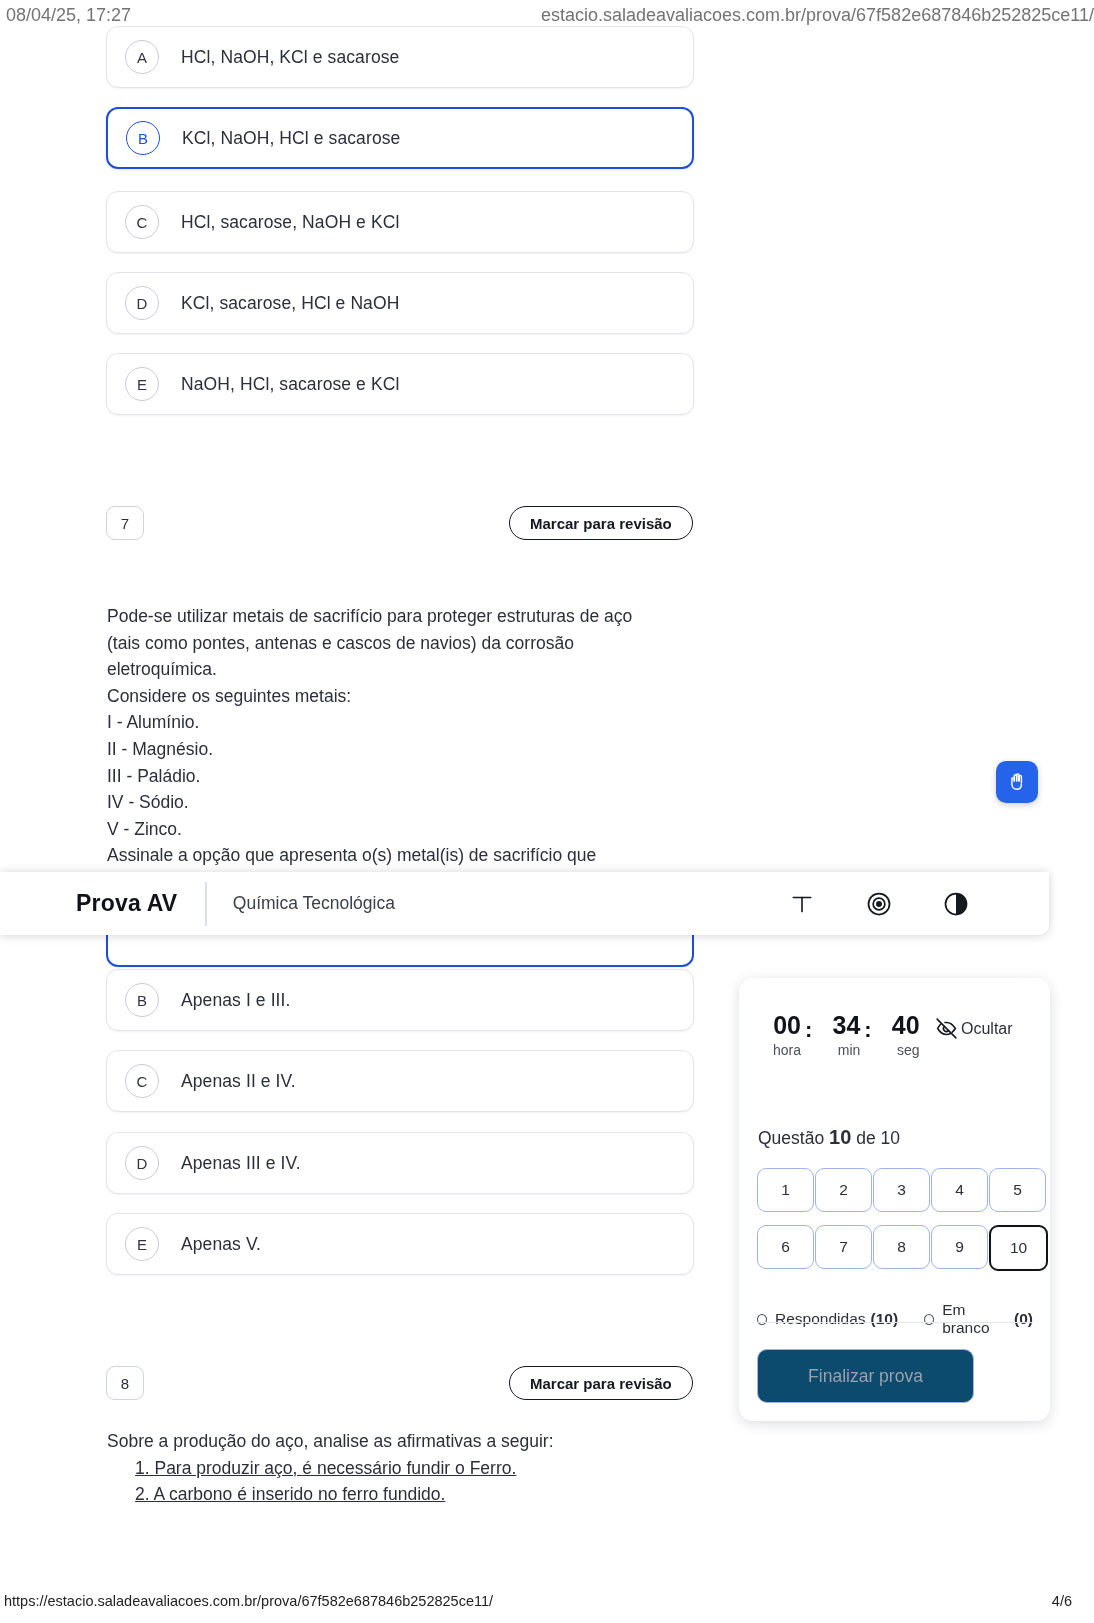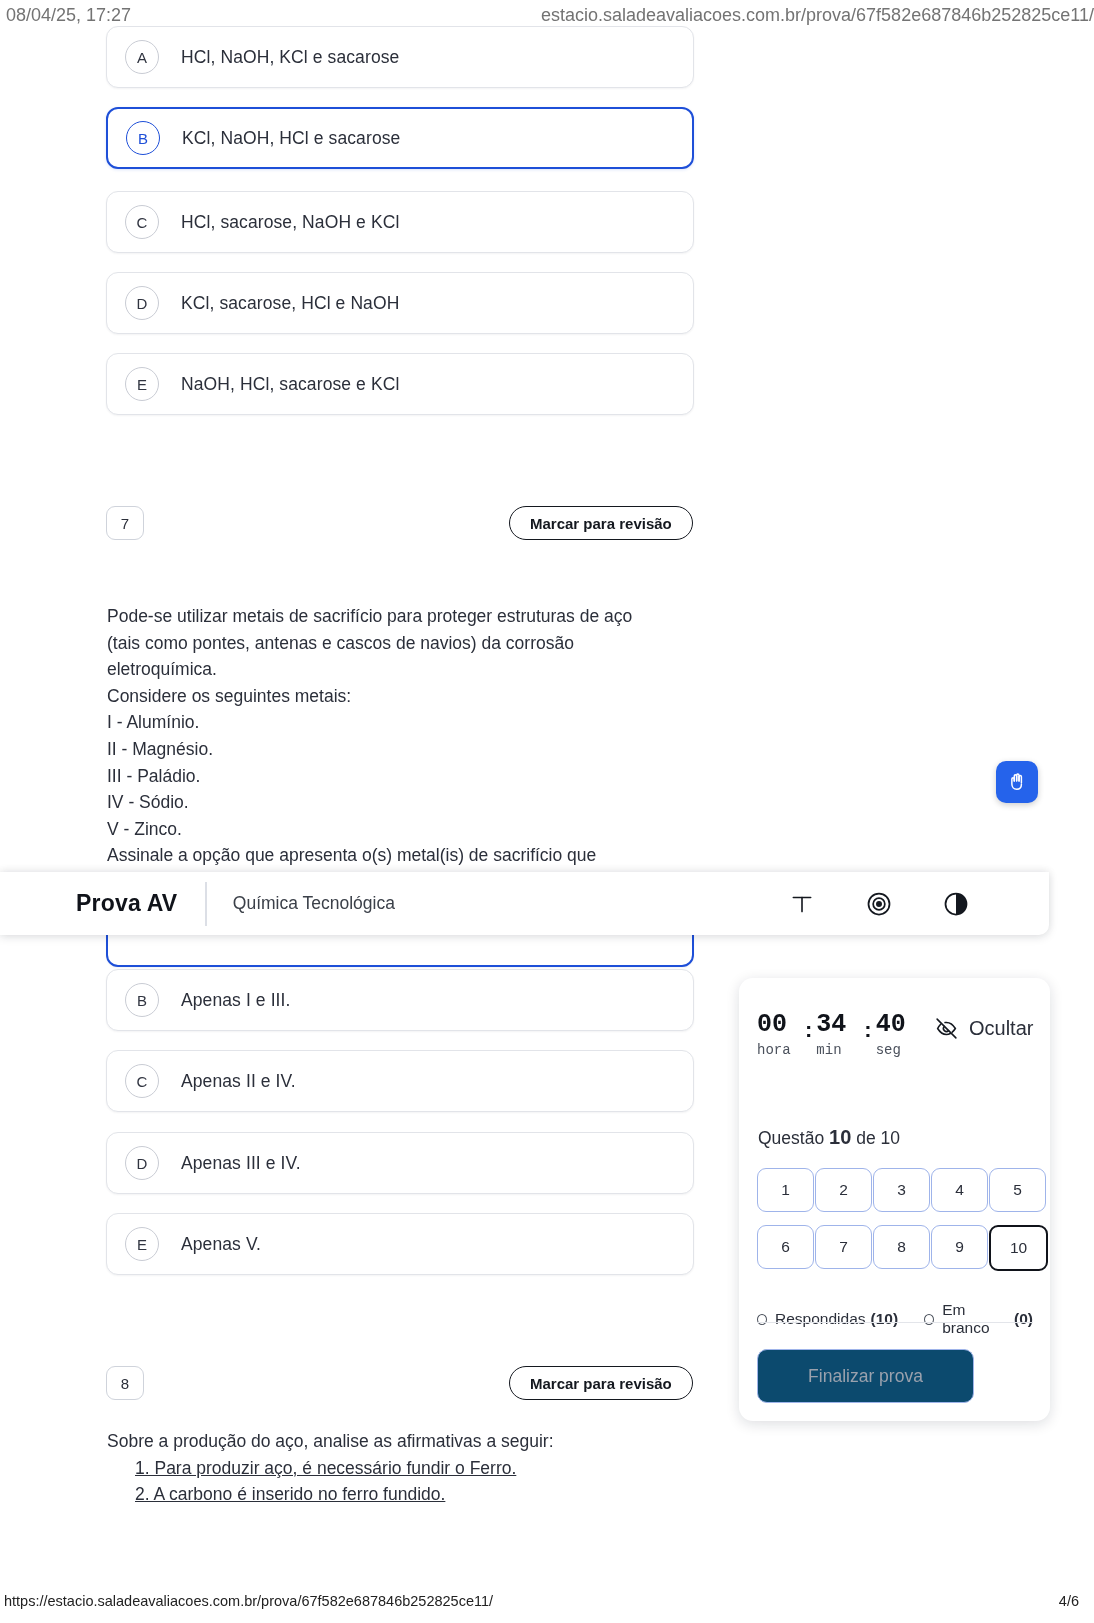--- a/index.html
+++ b/index.html
@@ -26,21 +26,21 @@
     font-size: 18px;
     color: #737373;
   }
   .print-header .ph-left { position: absolute; left: 6px; }
   .print-header .ph-center {
     position: absolute; left: 0; right: 0;
     text-align: right;
   }
   .print-footer {
     position: absolute;
-    bottom: 8px; left: 0; right: 5px;
+    bottom: 8px; left: 0; right: 12px;
     height: 22px;
     font-size: 14.5px;
     color: #222;
     padding-left: 31px;
   }
   .print-footer .pf-left { position: absolute; left: 4px; }
   .print-footer .pf-right { position: absolute; right: 10px; }
 
   
   .option {
@@ -204,21 +204,21 @@
     box-shadow: 0 3px 14px rgba(16,24,40,0.14);
     z-index: 15;
   }
   .timer-row {
     position: absolute;
     left: 18px;
     top: 33px;
     display: flex;
     align-items: flex-start;
   }
-  .tunit { text-align: left; width: 44px; font-family: Liberation Mono, monospace; }
+  .tunit { text-align: right; width: 44px; }
   .tunit .tval {
     font-size: 25px;
     font-weight: bold;
     color: #10131a;
     line-height: 28px;
   }
   .tunit .tlab {
     font-size: 14px;
     color: #4b515c;
     margin-top: 3px;
@@ -228,22 +228,22 @@
     font-weight: bold;
     color: #10131a;
     padding: 6px 4px 0 4px;
   }
   .hide-wrap {
     position: absolute;
     left: 195px;
     top: 38px;
     display: flex;
     align-items: center;
-    gap: 10px;
-    font-size: 20px;
+    gap: 2px;
+    font-size: 16px;
     color: #2b2f3a;
   }
   .q-counter {
     position: absolute;
     left: 19px;
     top: 148px;
     font-size: 17.5px;
     color: #2b2f3a;
   }
   .q-counter b { font-size: 20px; }

